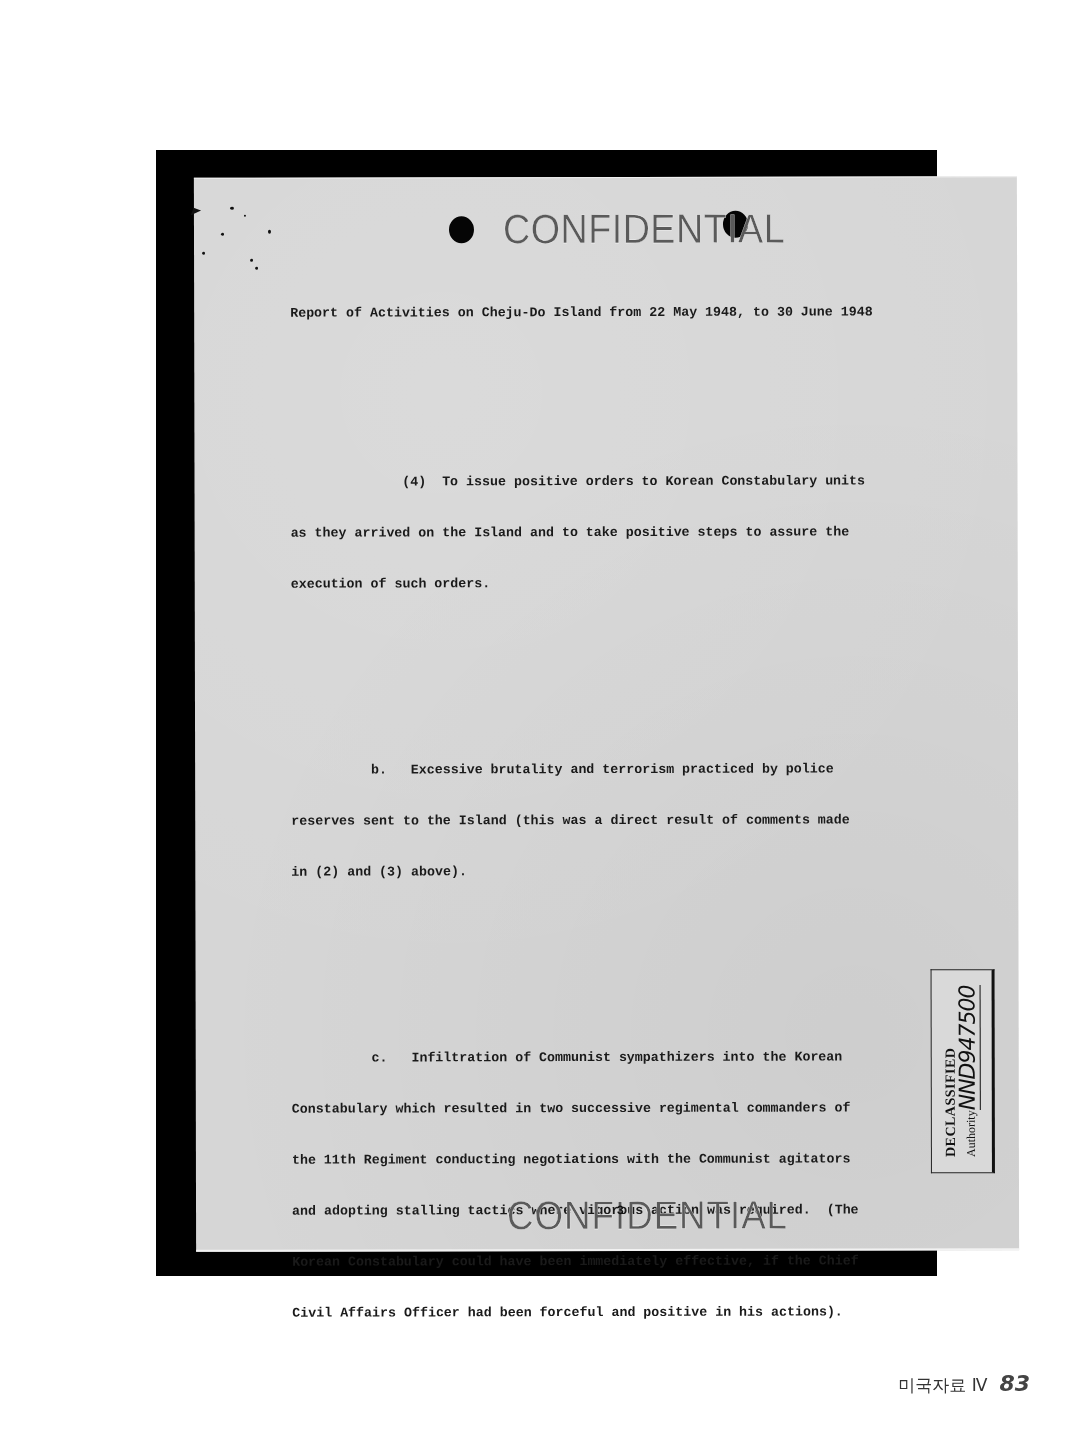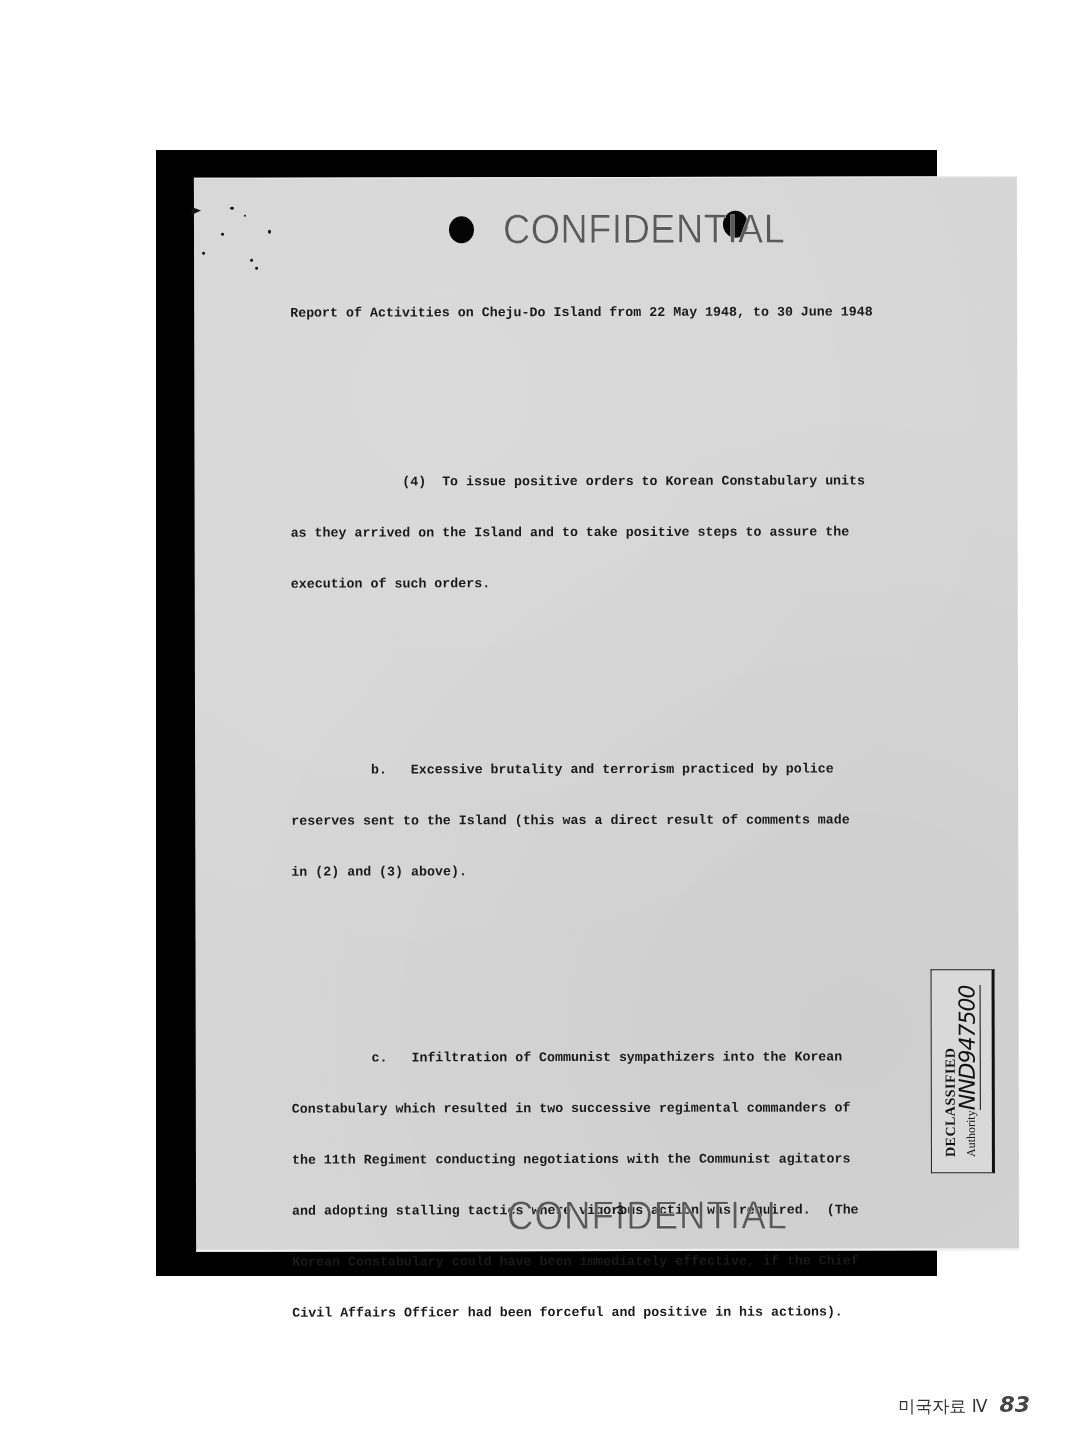--- a/index.html
+++ b/index.html
@@ -141,21 +141,20 @@
     }
     .footer {
       position: absolute;
       right: 50px;
       top: 1371px;
       font-family: "DejaVu Sans", "Liberation Sans", sans-serif;
       color: #222;
       display: flex;
       align-items: baseline;
       gap: 12px;
-      margin-top: 21px;
     }
     .footer-label { font-size: 17px; color: #333; }
     .footer-num { font-size: 22px; font-weight: bold; color: #444; font-style: italic; }
   </style>
 </head>
 <body>
 
 <div class="photo-frame">
   <div class="paper">
 

